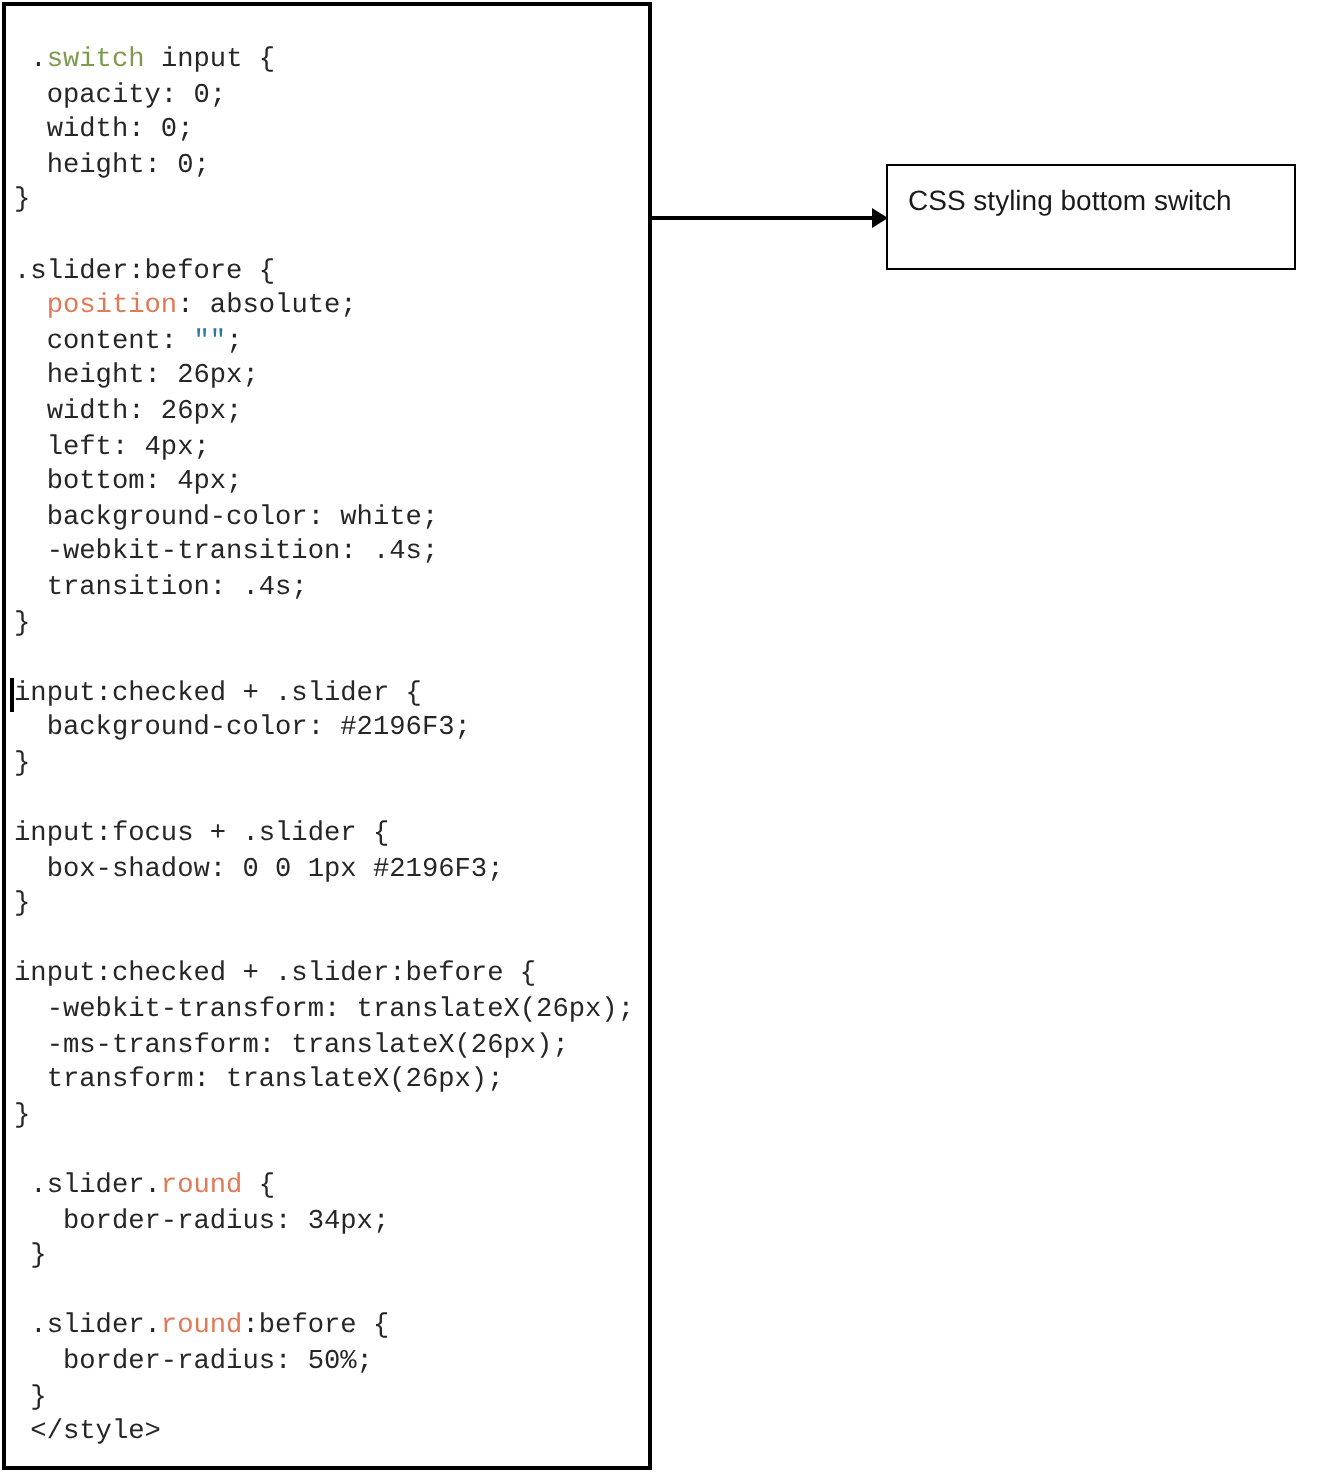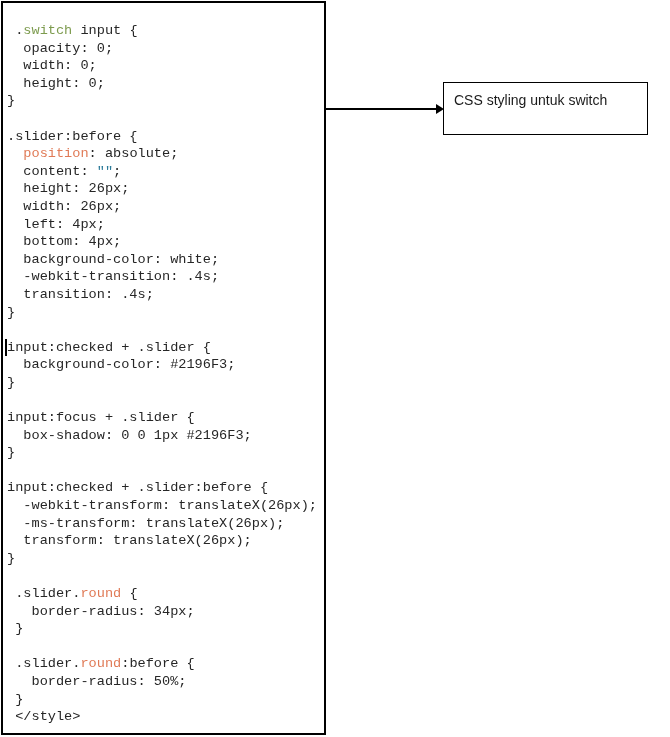--- a/index.html
+++ b/index.html
@@ -84,16 +84,16 @@
 <div class="page">
 
   <div class="code-panel">
     <pre class="code"><div class="code-line"><span> .</span><span class="tok-g">switch</span><span> input {</span></div><div class="code-line"><span>  opacity: 0;</span></div><div class="code-line"><span>  width: 0;</span></div><div class="code-line"><span>  height: 0;</span></div><div class="code-line"><span>}</span></div><div class="code-line"></div><div class="code-line"><span>.slider:before {</span></div><div class="code-line"><span>  </span><span class="tok-o">position</span><span>: absolute;</span></div><div class="code-line"><span>  content: </span><span class="tok-t">""</span><span>;</span></div><div class="code-line"><span>  height: 26px;</span></div><div class="code-line"><span>  width: 26px;</span></div><div class="code-line"><span>  left: 4px;</span></div><div class="code-line"><span>  bottom: 4px;</span></div><div class="code-line"><span>  background-color: white;</span></div><div class="code-line"><span>  -webkit-transition: .4s;</span></div><div class="code-line"><span>  transition: .4s;</span></div><div class="code-line"><span>}</span></div><div class="code-line"></div><div class="code-line"><span class="caret"></span><span>input:checked + .slider {</span></div><div class="code-line"><span>  background-color: #2196F3;</span></div><div class="code-line"><span>}</span></div><div class="code-line"></div><div class="code-line"><span>input:focus + .slider {</span></div><div class="code-line"><span>  box-shadow: 0 0 1px #2196F3;</span></div><div class="code-line"><span>}</span></div><div class="code-line"></div><div class="code-line"><span>input:checked + .slider:before {</span></div><div class="code-line"><span>  -webkit-transform: translateX(26px);</span></div><div class="code-line"><span>  -ms-transform: translateX(26px);</span></div><div class="code-line"><span>  transform: translateX(26px);</span></div><div class="code-line"><span>}</span></div><div class="code-line"></div><div class="code-line"><span> .slider.</span><span class="tok-o">round</span><span> {</span></div><div class="code-line"><span>   border-radius: 34px;</span></div><div class="code-line"><span> }</span></div><div class="code-line"></div><div class="code-line"><span> .slider.</span><span class="tok-o">round</span><span>:before {</span></div><div class="code-line"><span>   border-radius: 50%;</span></div><div class="code-line"><span> }</span></div><div class="code-line"><span> &lt;/style&gt;</span></div></pre>
   </div>
 
   <div class="arrow-line"></div>
   <div class="arrow-head"></div>
 
   <div class="callout">
-    <span class="callout-label">CSS styling untuk switch</span>
+    <span class="callout-label">CSS styling bottom switch</span>
   </div>
 
 </div>
 
 </body></html>

